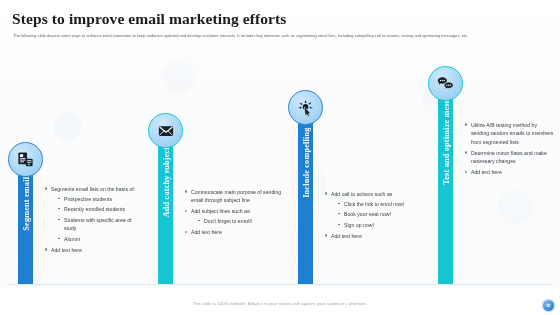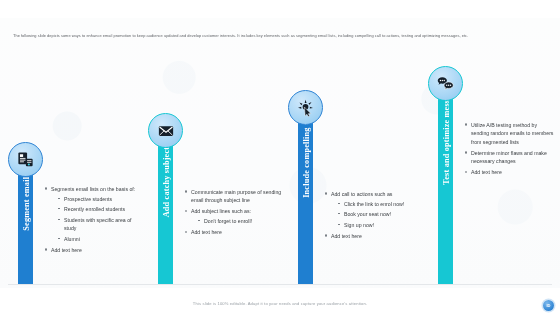--- a/index.html
+++ b/index.html
@@ -121,20 +121,21 @@
     width:2px;height:.8px;background:#7a8086;
   }
 </style>
 </head>
 <body>
 
 <div class="slide">
 
   <div class="bg-wash"></div>
 
+  <div class="title">Steps to improve email marketing efforts</div>
 
   <div class="subtitle">The following slide depicts some ways to enhance email promotion to keep audience updated and develop customer interests. It includes key elements such as segmenting email lists, including compelling call to actions, testing and optimizing messages, etc.</div>
 
   <div class="step" style="left:18px; top:142px; width:120px; height:142px;">
     <div class="bar" style="height:124px;background:#1f7fd0;">
       <span class="vtext">Segment email lists</span>
     </div>
     <div class="circle ring-blue">
       <svg width="19" height="19" viewBox="0 0 24 24" aria-hidden="true">
         <rect x="3" y="3" width="11" height="15" rx="1.4" fill="#16202b"></rect>

